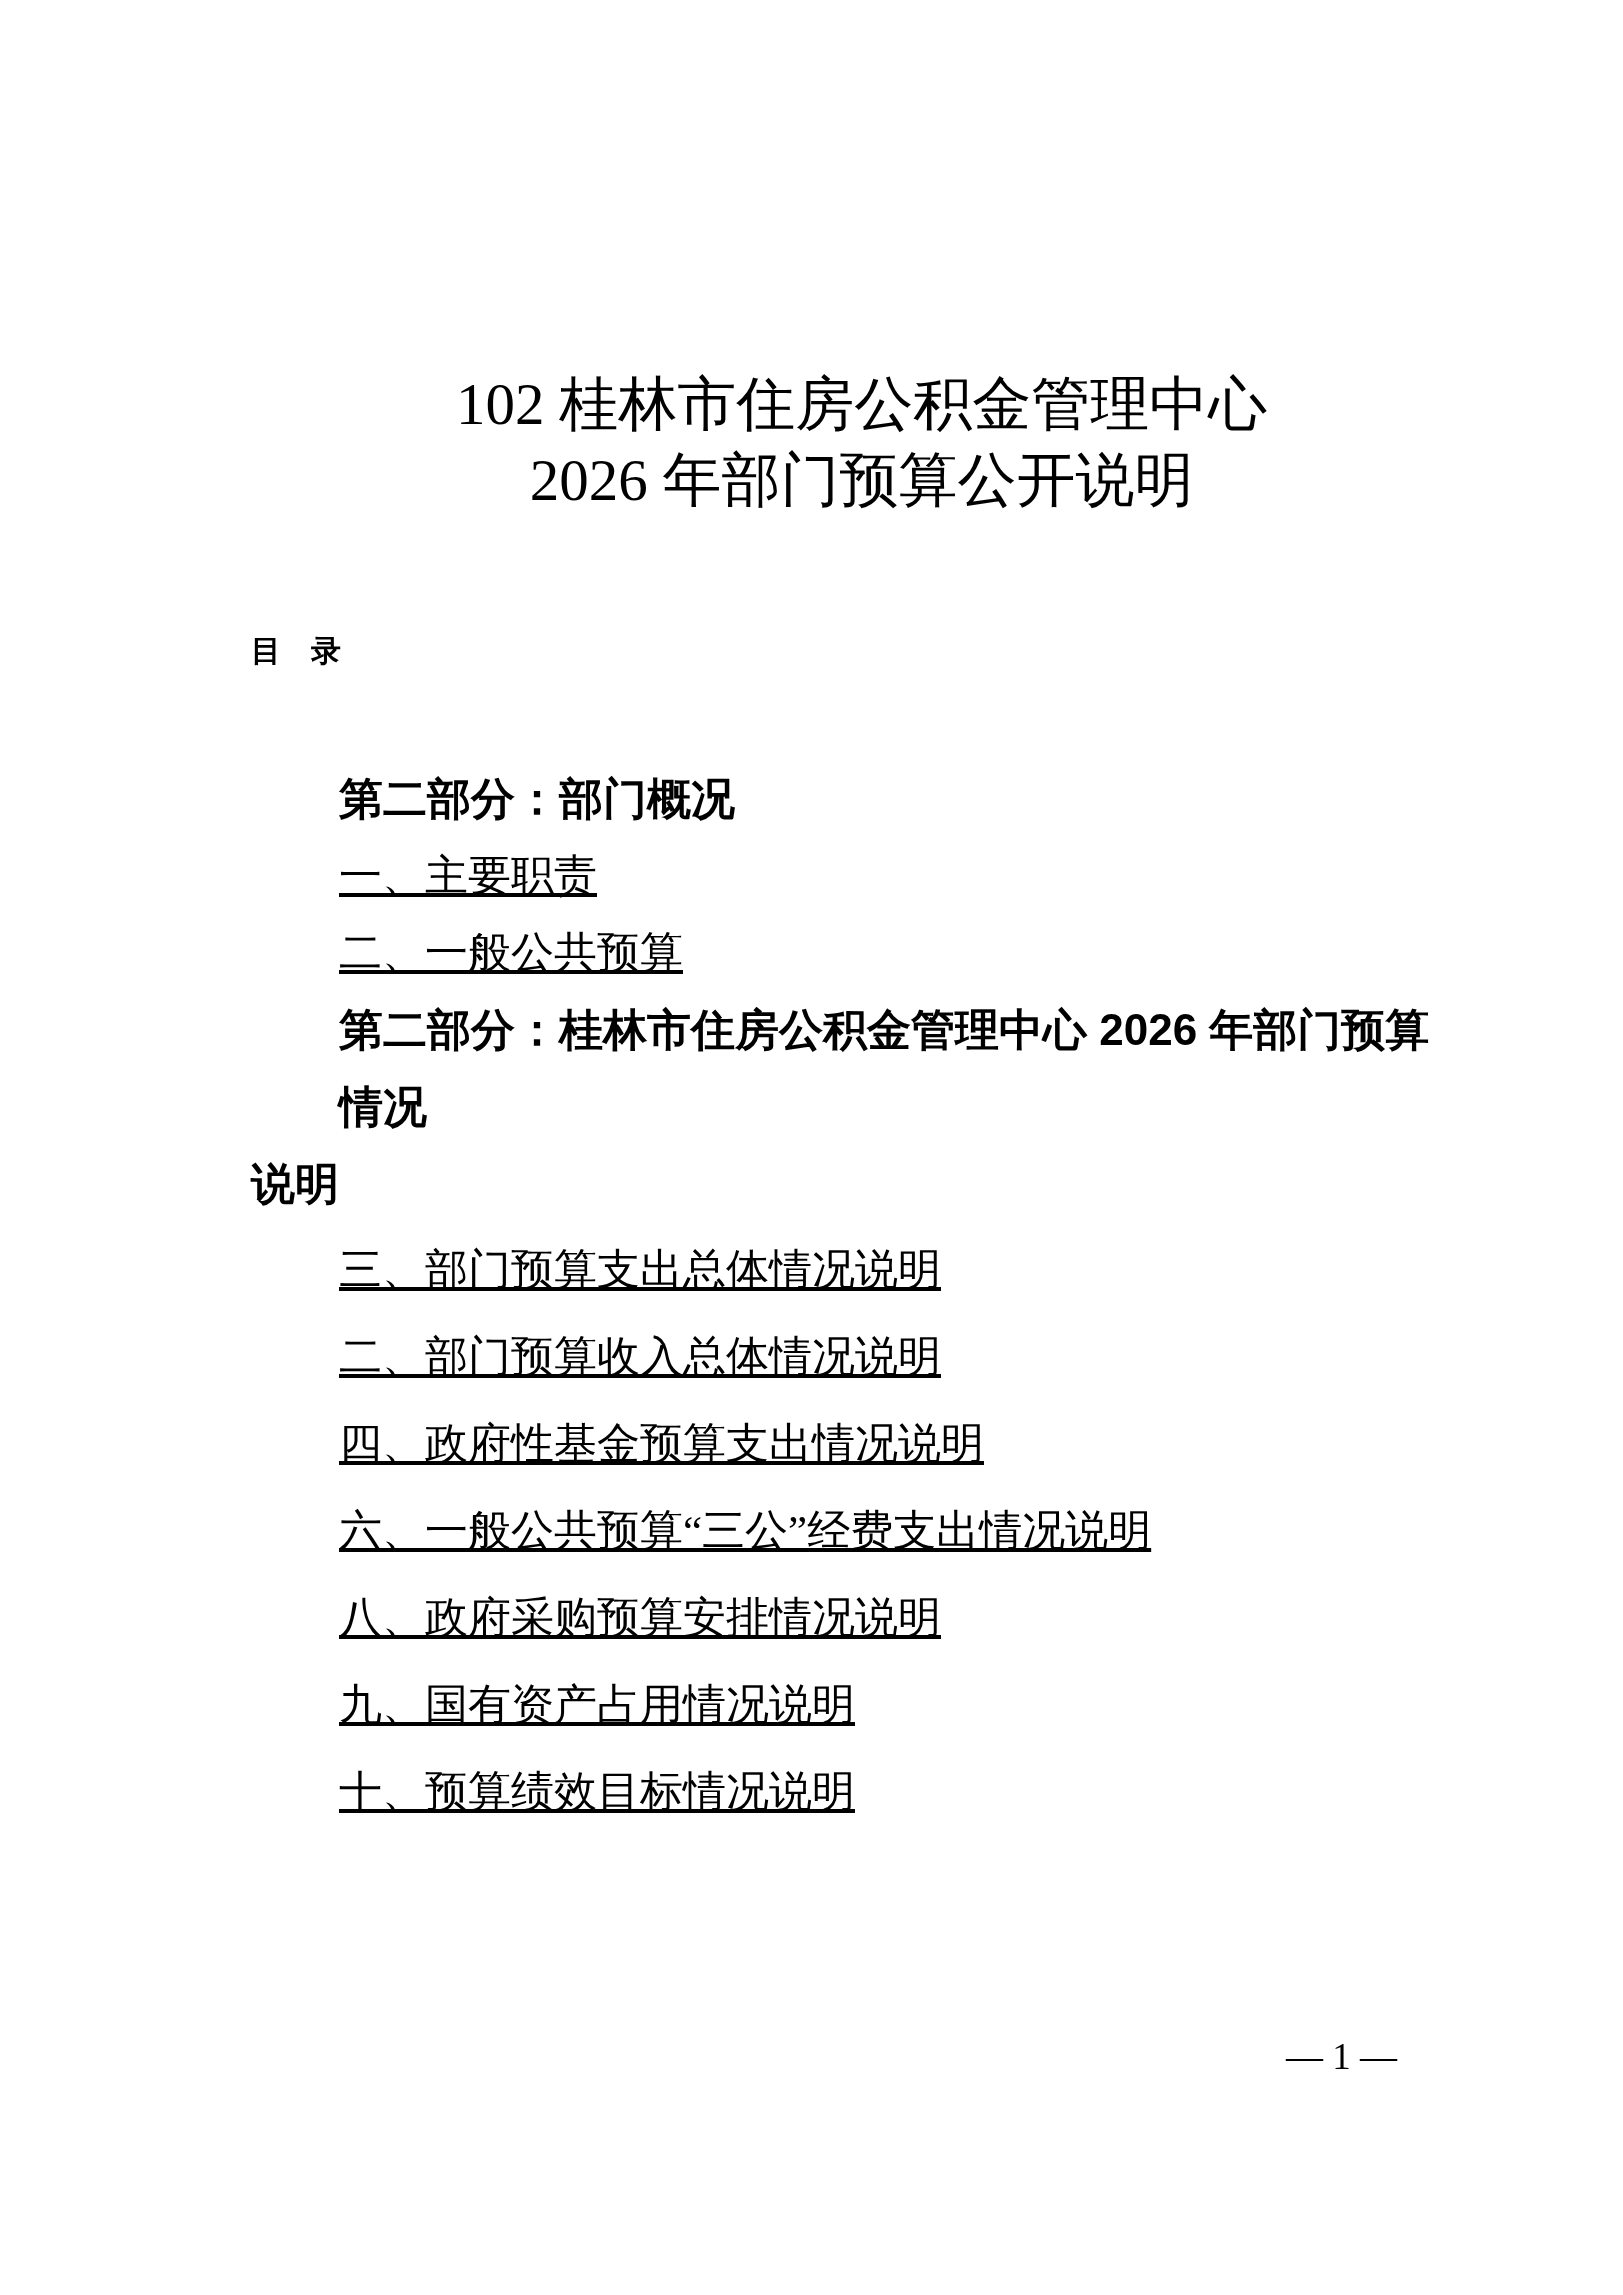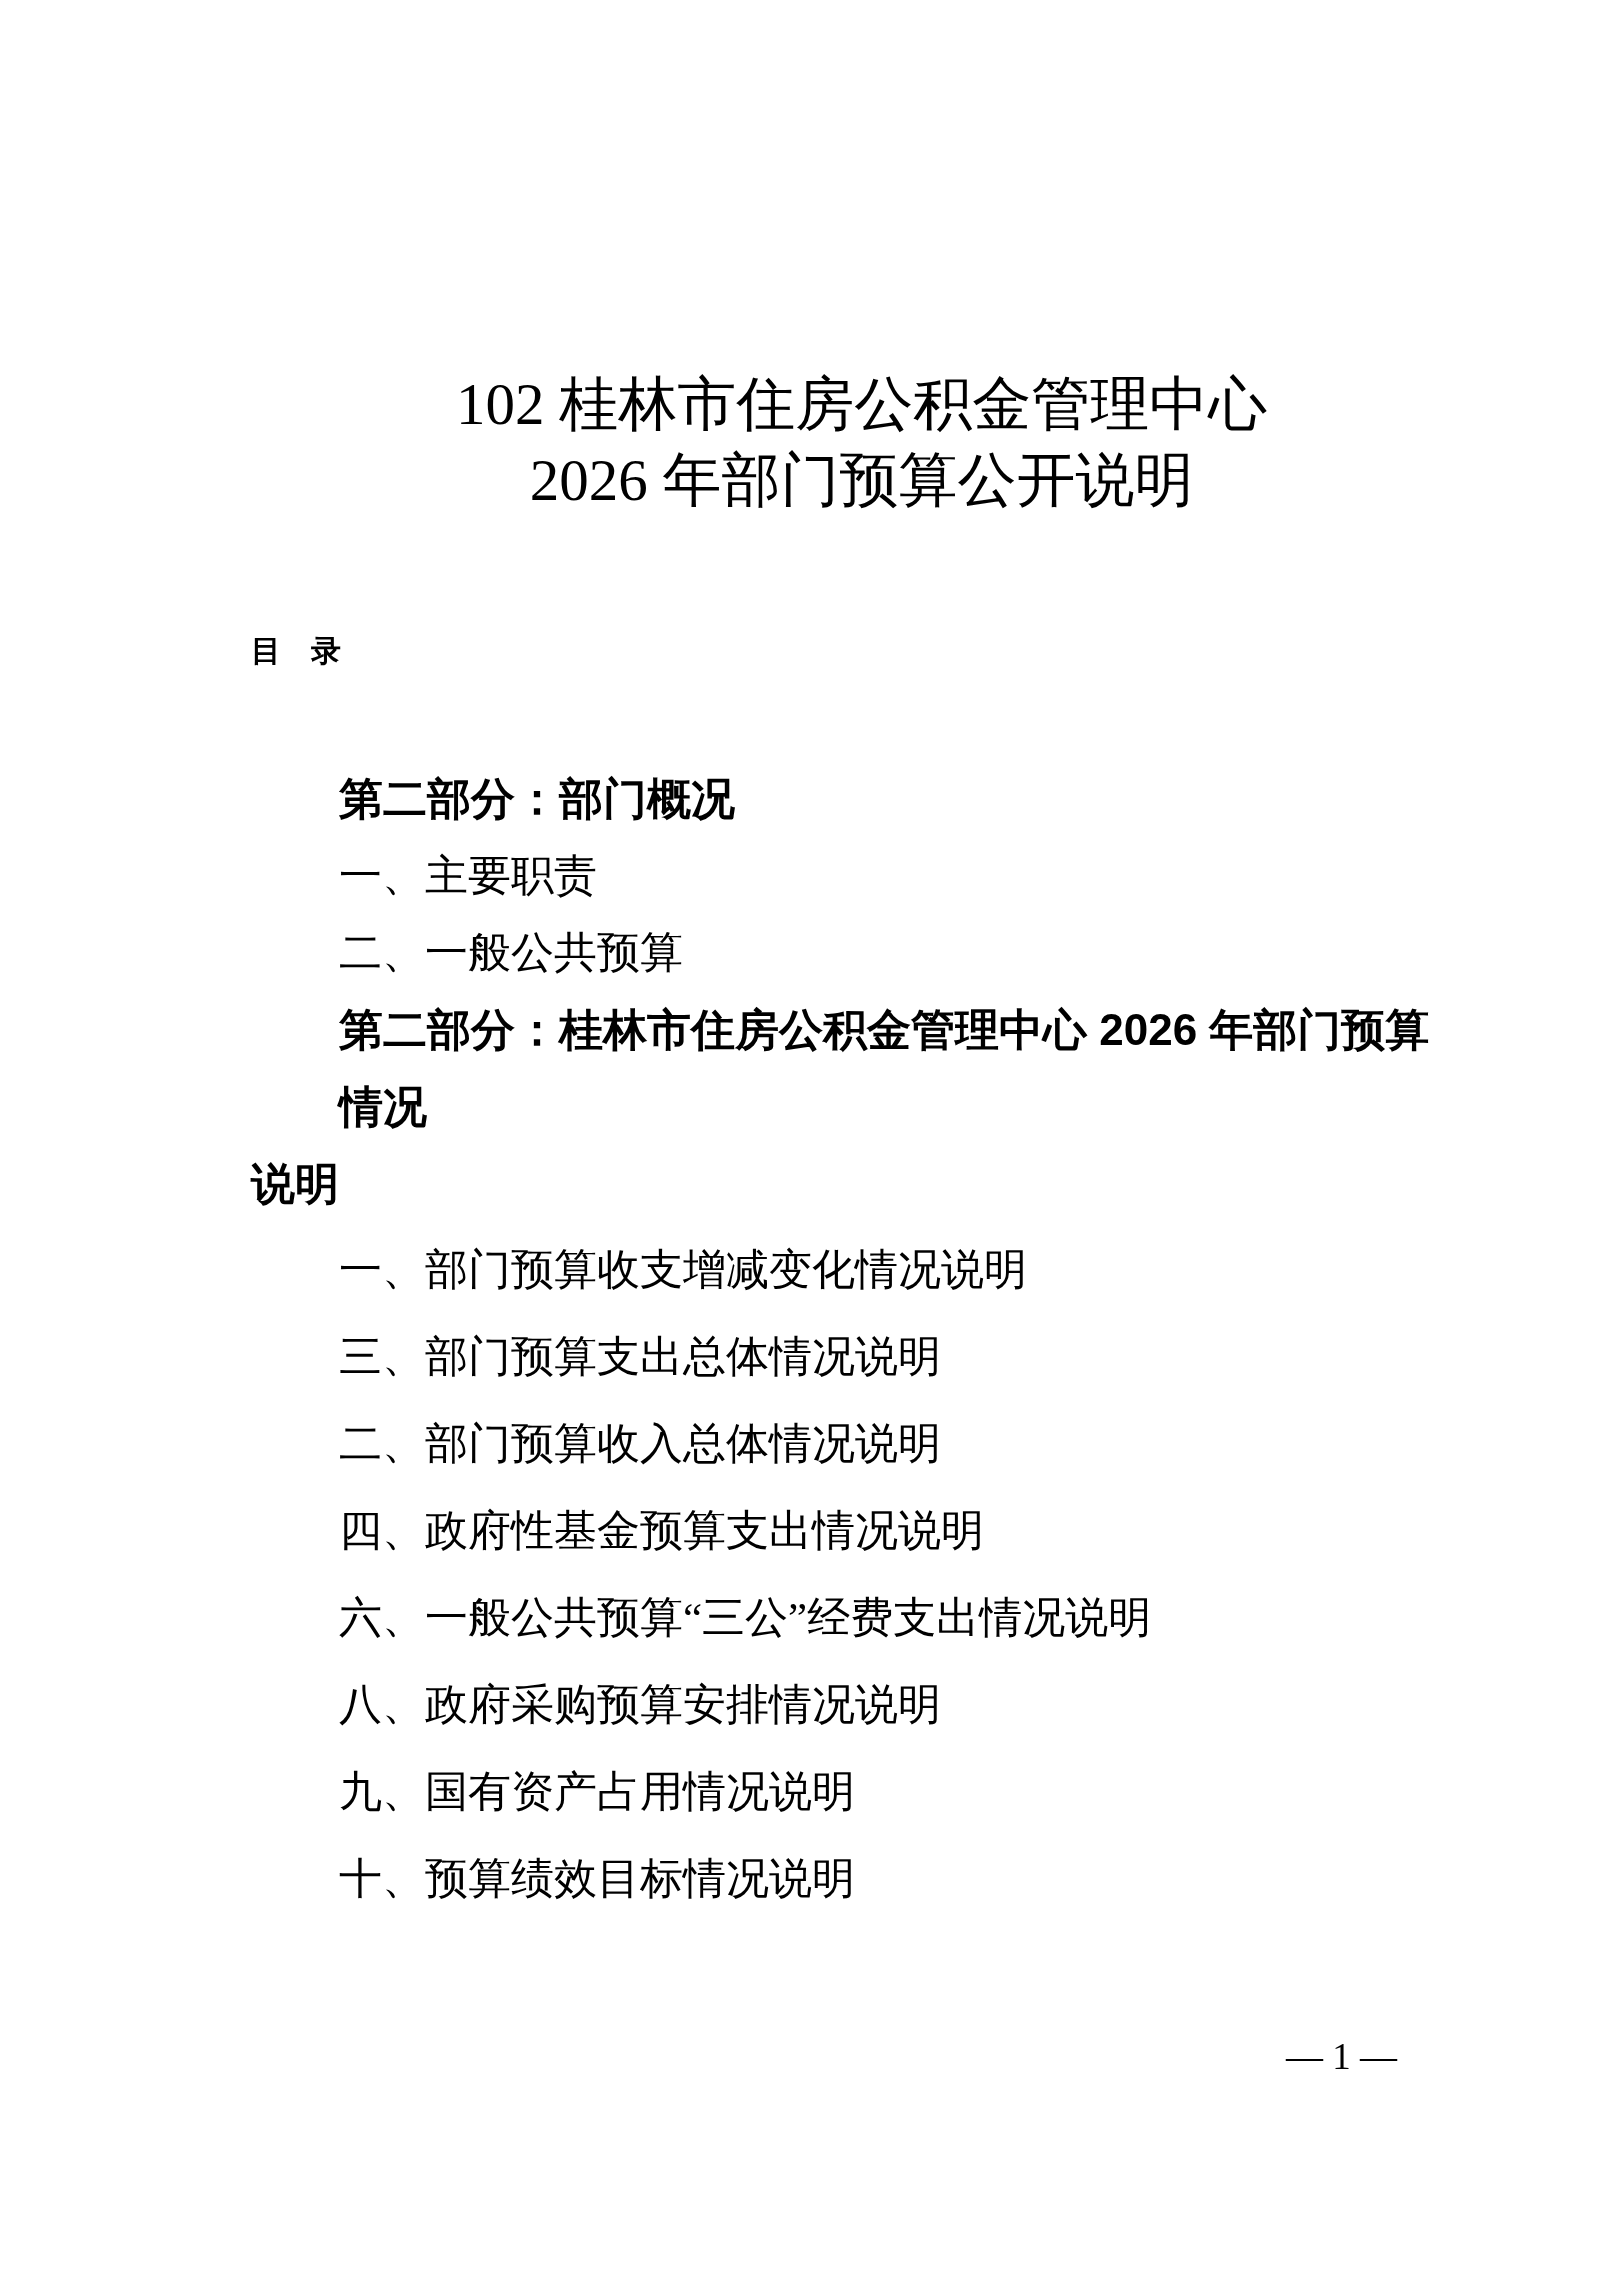--- a/index.html
+++ b/index.html
@@ -41,20 +41,21 @@
   .heading-bold {
     font-weight: 700;
     font-size: 44px;
     font-family: "Liberation Sans", "DejaVu Sans", sans-serif;
   }
   .indent { padding-left: 88px; }
   .toc-item {
     font-size: 43px;
     font-weight: 400;
     font-family: "Liberation Serif", "DejaVu Serif", serif;
+    text-decoration: underline;
   }
   .toc-list {
     margin-top: 4.1px;
     font-size: 43px;
     line-height: 87px;
   }
   .footer-page {
     position: absolute;
     top: 2037px;
     right: 226px;
@@ -77,21 +78,20 @@
 
   <div class="toc-block">
     <p class="heading-bold indent">第二部分：部门概况</p>
     <p class="toc-item indent">一、主要职责</p>
     <p class="toc-item indent">二、一般公共预算</p>
     <p class="heading-bold indent">第二部分：桂林市住房公积金管理中心 2026 年部门预算情况</p>
     <p class="heading-bold">说明</p>
   </div>
 
   <div class="toc-list">
-    <p class="toc-item indent">一、部门预算收支增减变化情况说明</p>
     <p class="toc-item indent">三、部门预算支出总体情况说明</p>
     <p class="toc-item indent">二、部门预算收入总体情况说明</p>
     <p class="toc-item indent">四、政府性基金预算支出情况说明</p>
     <p class="toc-item indent">六、一般公共预算“三公”经费支出情况说明</p>
     <p class="toc-item indent">八、政府采购预算安排情况说明</p>
     <p class="toc-item indent">九、国有资产占用情况说明</p>
     <p class="toc-item indent">十、预算绩效目标情况说明</p>
   </div>
 
 </div>

